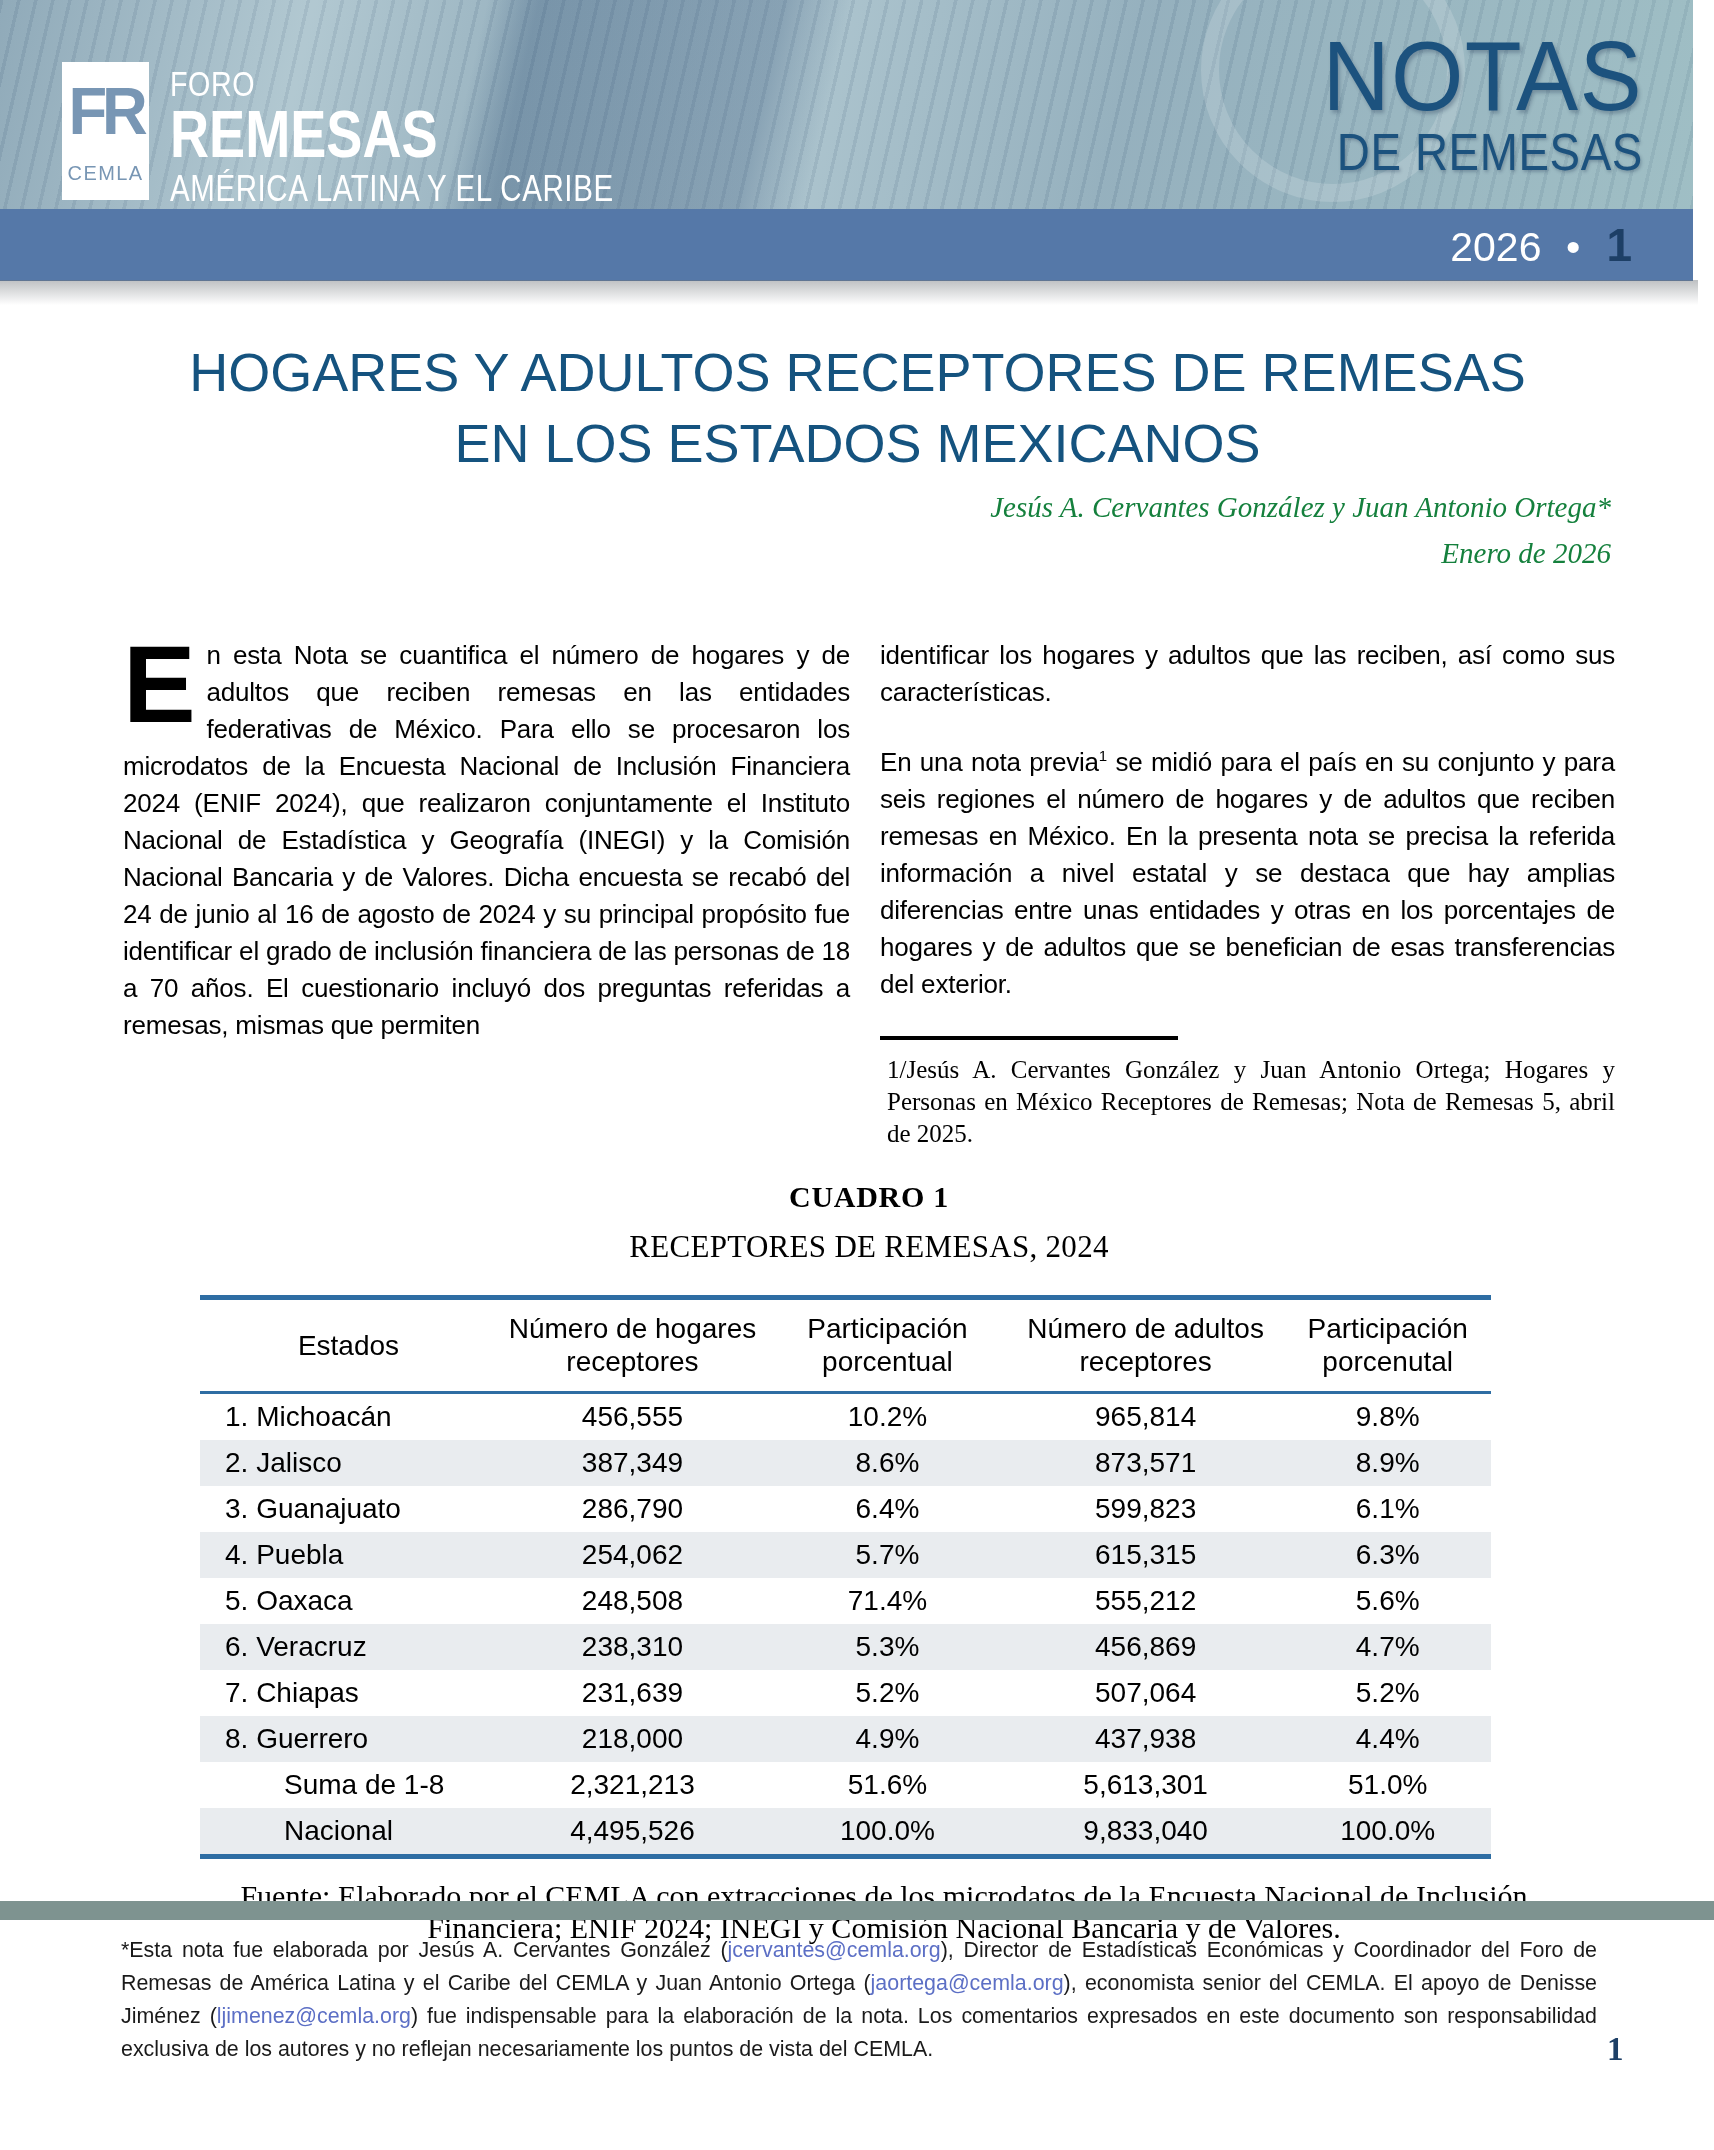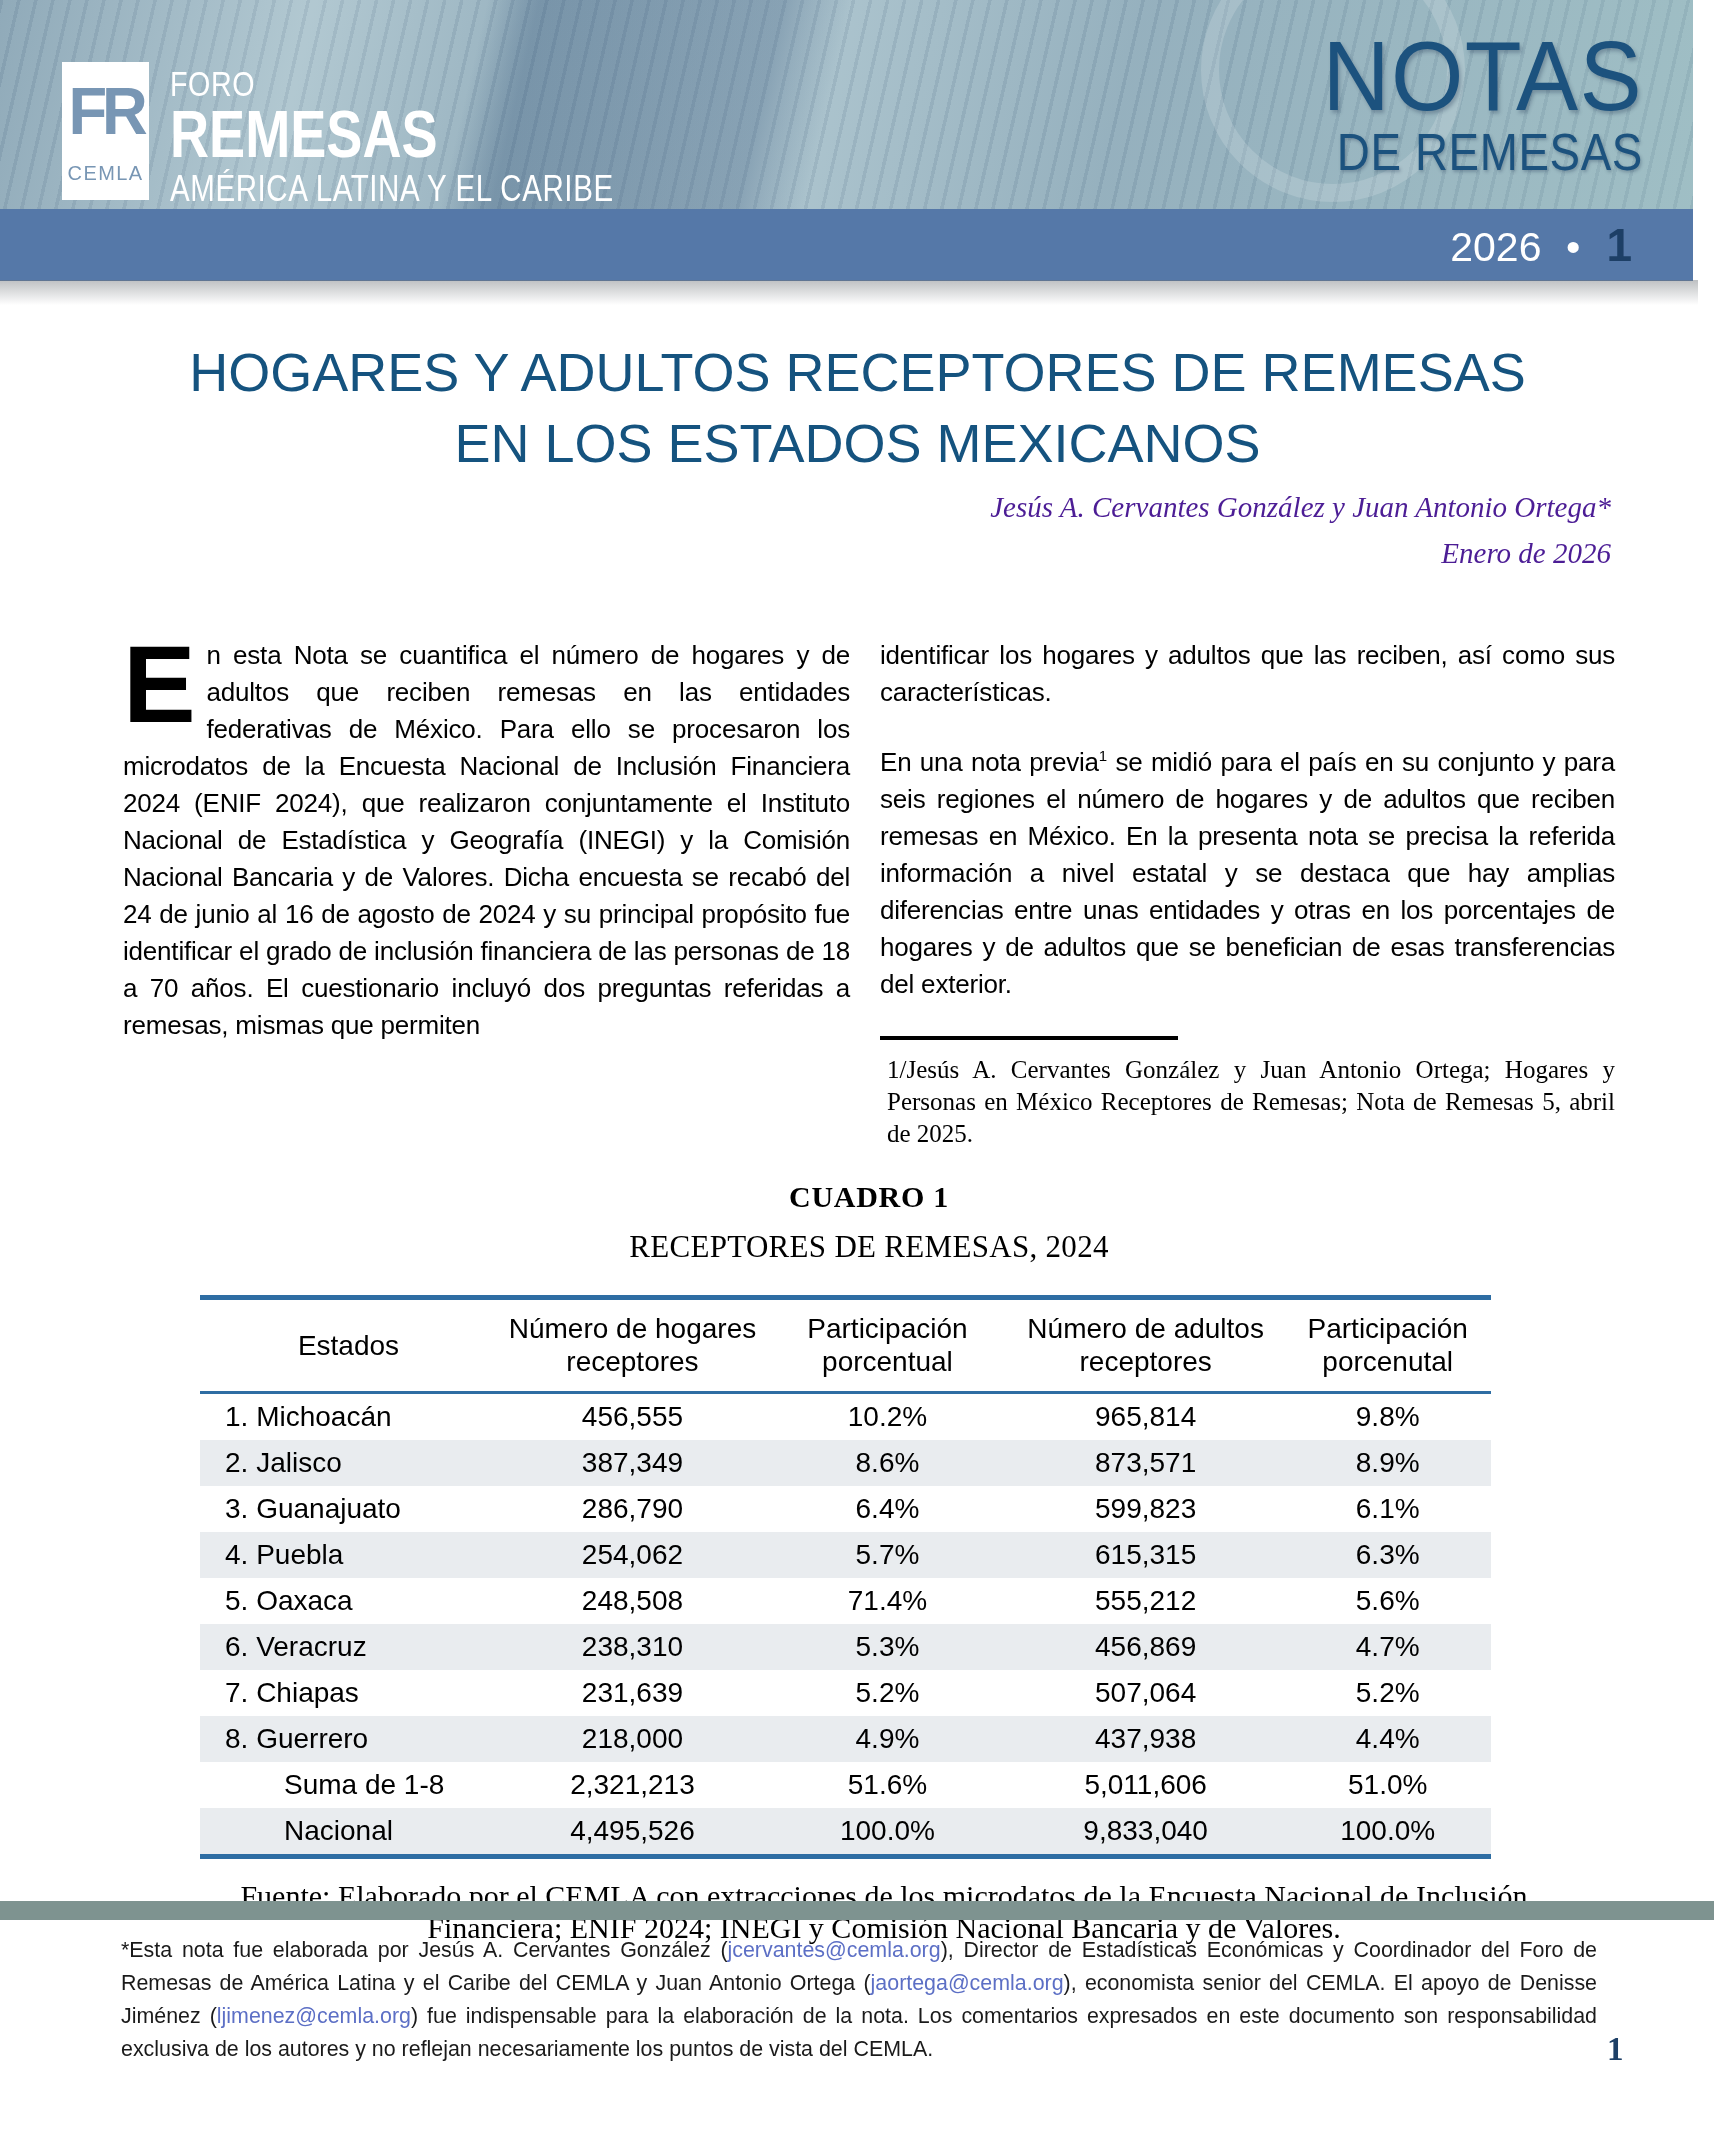--- a/index.html
+++ b/index.html
@@ -36,21 +36,21 @@
   .issue-year{color:#ffffff;font-size:41px;}
   .issue-sep{color:#ffffff;font-size:41px;margin:0 18px 0 16.6px;}
   .issue-num{color:#1d3f66;font-size:46px;font-weight:700;}
   .band-shadow{position:absolute;left:0;top:280px;width:1698px;height:25px;
     background:linear-gradient(to bottom, rgba(110,115,120,0.45), rgba(255,255,255,0));}
 
   
   .doc-title{position:absolute;left:0;top:325px;width:1715px;text-align:center;color:#15537f;
     font-size:54px;line-height:71px;font-weight:400;letter-spacing:0px;margin-top:12px;}
   .byline{position:absolute;right:104px;top:484px;text-align:right;
-    font-family:"Liberation Serif", serif;font-style:italic;font-size:29px;line-height:46px;color:#4c1d95;}
+    font-family:"Liberation Serif", serif;font-style:italic;font-size:29px;line-height:46px;color:#15803d;}
 
   
   .content{position:absolute;left:123px;top:637px;width:1492px;}
   .columns{display:flex;}
   .col{font-size:26px;line-height:37px;text-align:justify;letter-spacing:-0.2px;}
   .col-left{width:727px;margin-right:30px;}
   .col-right{width:735px;}
   .dropcap{float:left;font-size:109px;line-height:87px;font-weight:700;padding:4.1px 11px 0 0;}
   .p2{margin-top:33px;}
   sup{font-size:58%;vertical-align:super;line-height:0;}
@@ -217,21 +217,21 @@
               <td>8. Guerrero</td>
               <td>218,000</td>
               <td>4.9%</td>
               <td>437,938</td>
               <td>4.4%</td>
             </tr>
             <tr class="summary">
               <td>Suma de 1-8</td>
               <td>2,321,213</td>
               <td>51.6%</td>
-              <td>5,011,606</td>
+              <td>5,613,301</td>
               <td>51.0%</td>
             </tr>
             <tr class="summary">
               <td>Nacional</td>
               <td>4,495,526</td>
               <td>100.0%</td>
               <td>9,833,040</td>
               <td>100.0%</td>
             </tr>
           </tbody>

